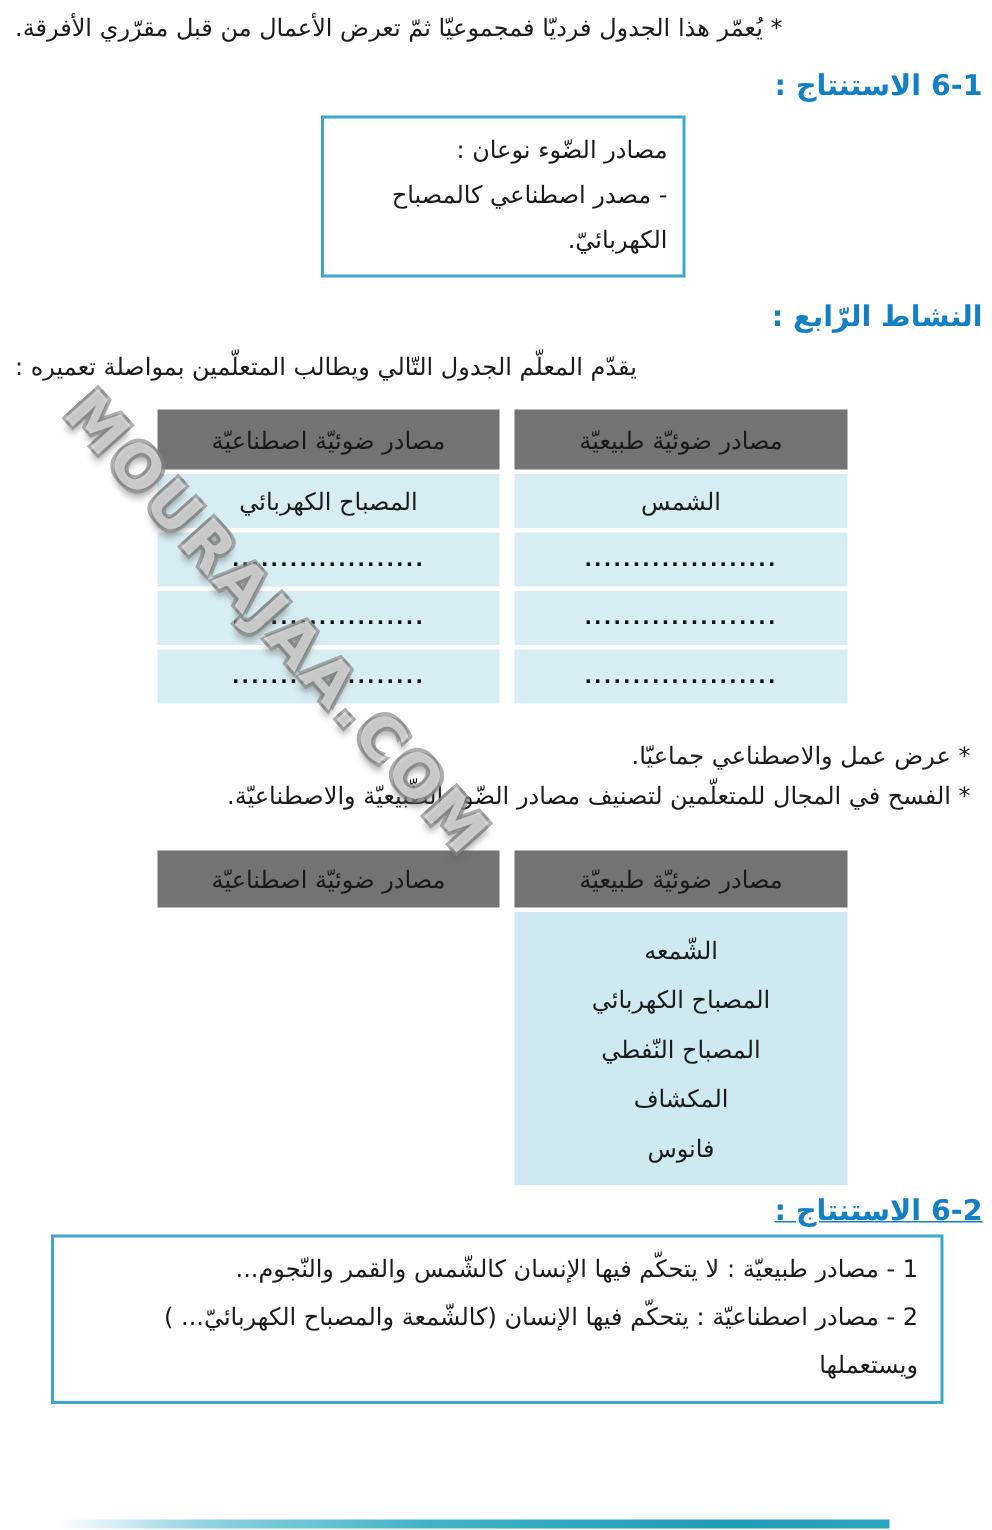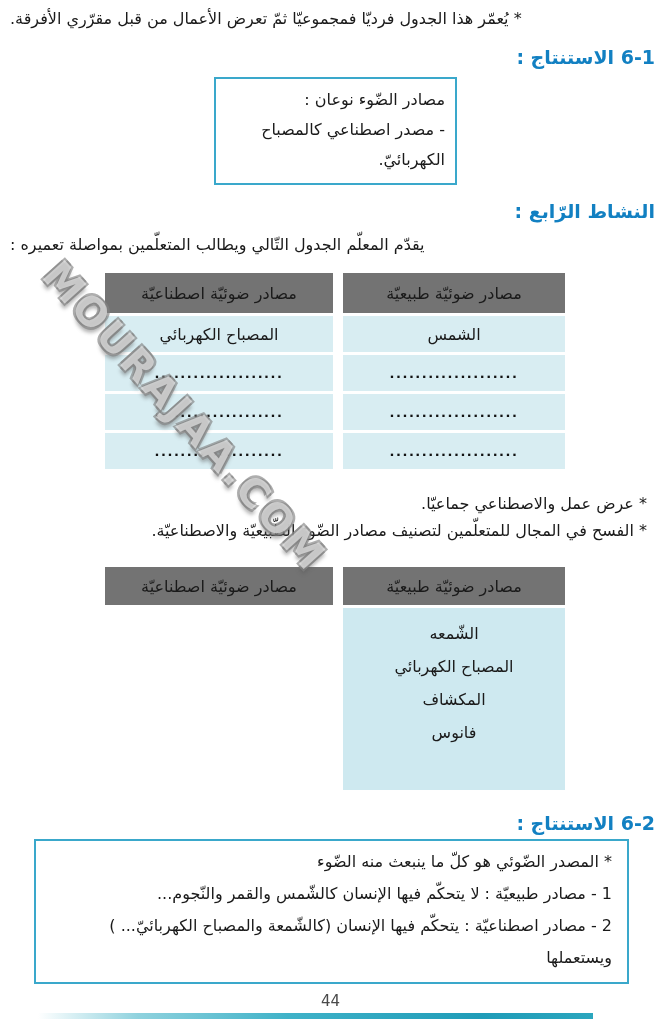--- a/index.html
+++ b/index.html
@@ -62,21 +62,21 @@
   .table2{margin-top:23px;}
   .table2 .th{height:38px;}
   .tdcol{
     background:#cee9f0;
     height:173px;
     padding-top:9px;
     display:flex;flex-direction:column;align-items:center;
     font-size:16px;
   }
   .tdcol span{line-height:33px;text-align:center;}
-  .h62{margin-top:20px;}
+  .h62{margin-top:4px;text-decoration:underline;}
   .box2{
     width:561px;
     margin:3px 32px 0 0;
     padding:5px 15px 8px 15px;
   }
   .box2 p{margin:0;font-size:16px;line-height:32px;}
   .page-number{
     position:absolute;
     left:0;right:0;
     bottom:10px;
@@ -154,33 +154,32 @@
     <p>* الفسح في المجال للمتعلّمين لتصنيف مصادر الضّوء الطّبيعيّة والاصطناعيّة.</p>
   </div>
 
   <div class="gtable table2">
     <div class="cell th">مصادر ضوئيّة طبيعيّة</div>
     <div class="cell th">مصادر ضوئيّة اصطناعيّة</div>
 
     <div class="tdcol">
       <span>الشّمعه</span>
       <span>المصباح الكهربائي</span>
+      <span>المصباح النّفطي</span>
       <span>المكشاف</span>
       <span>فانوس</span>
     </div>
   </div>
 
   <h2 class="heading h62">6-2 الاستنتاج :</h2>
 
   <div class="textbox box2">
-    <p>* المصدر الضّوئي هو كلّ ما ينبعث منه الضّوء</p>
     <p>1 - مصادر طبيعيّة : لا يتحكّم فيها الإنسان كالشّمس والقمر والنّجوم...</p>
     <p>2 - مصادر اصطناعيّة : يتحكّم فيها الإنسان (كالشّمعة والمصباح الكهربائيّ... ) ويستعملها</p>
 
   </div>
 
-  <div class="page-number">44</div>
 
   <div class="footer-bar"></div>
 
   <div class="watermark">MOURAJAA.COM</div>
 
 </div>
 
 </body></html>

